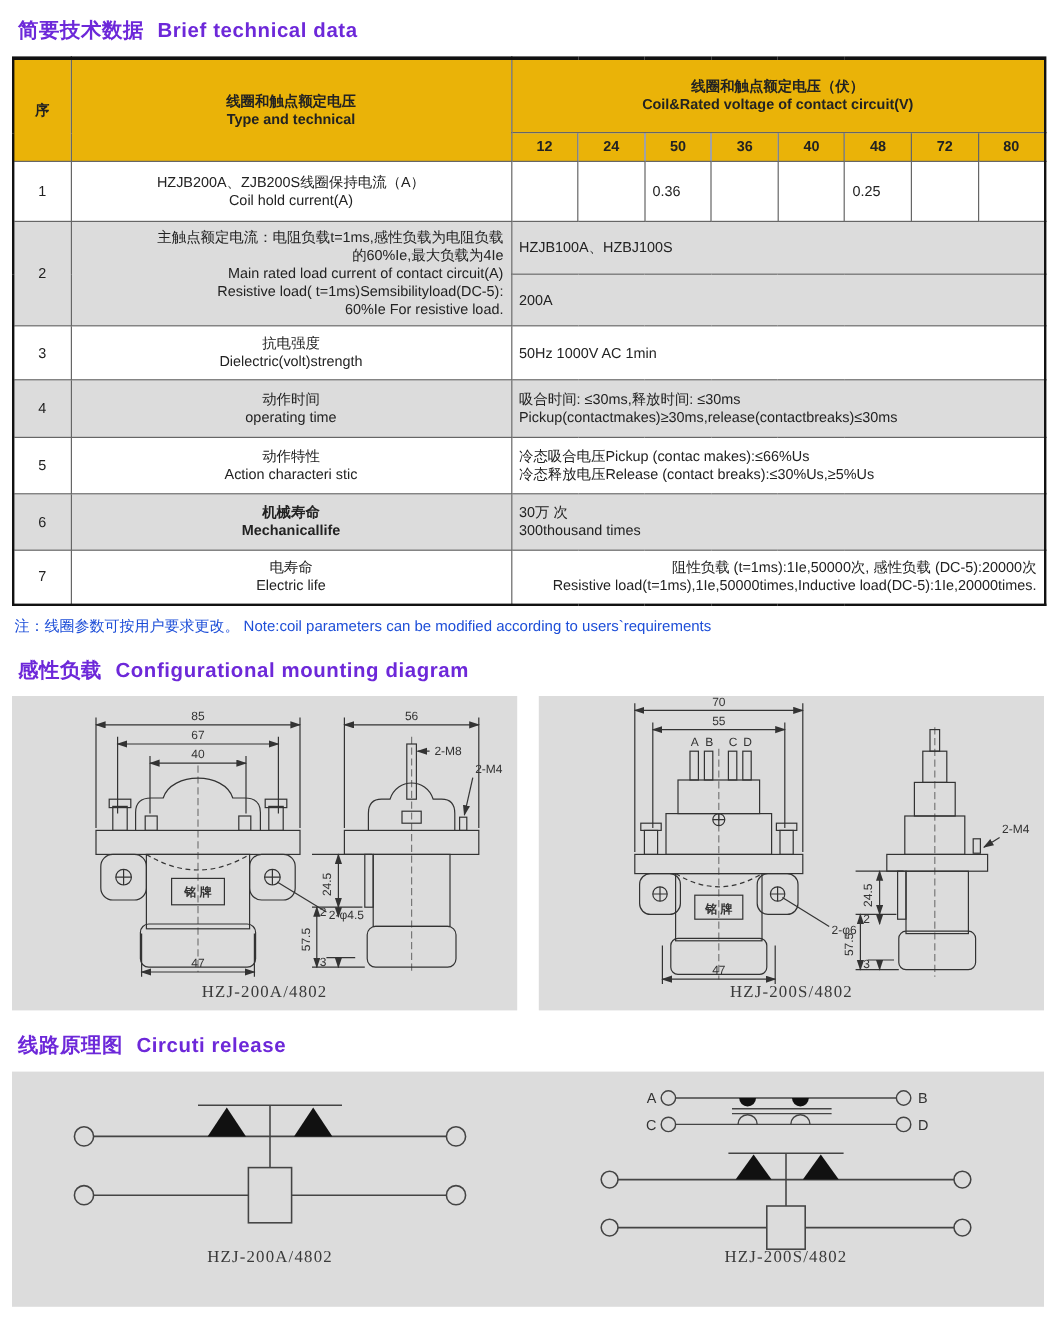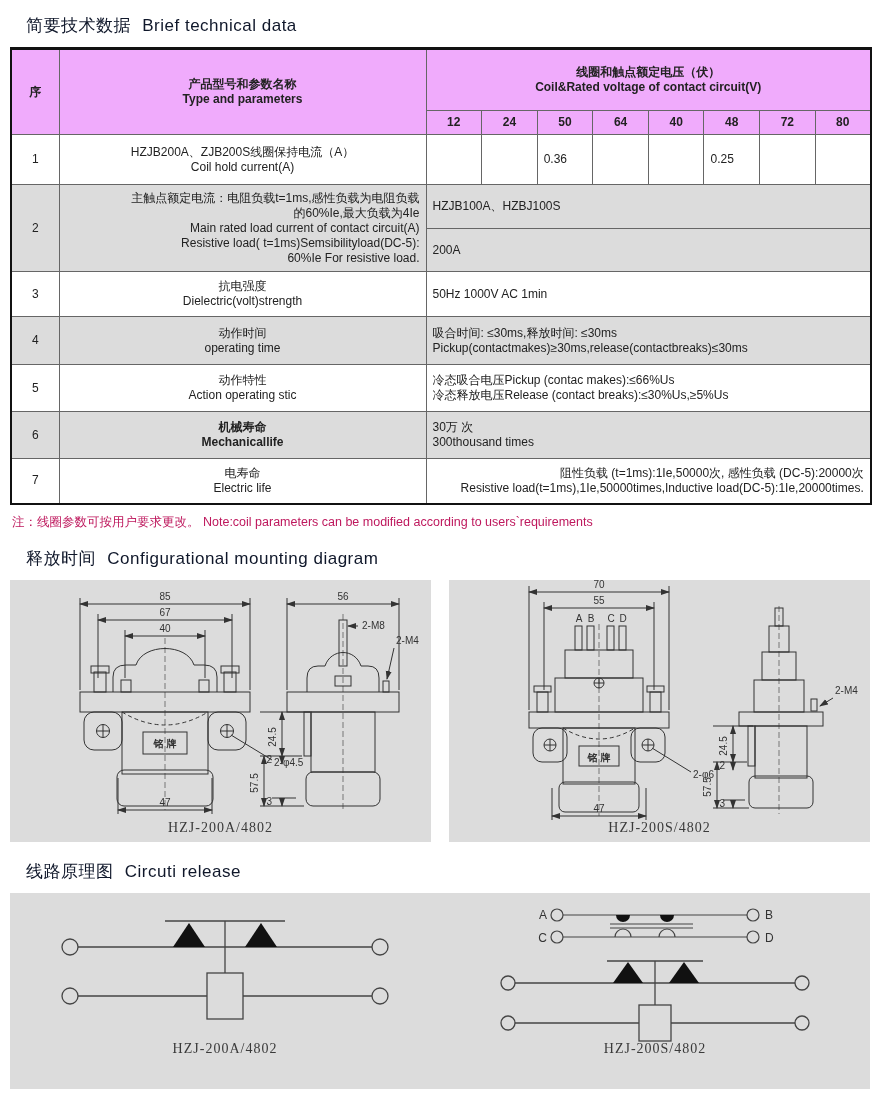--- a/index.html
+++ b/index.html
@@ -2,39 +2,39 @@
 <html><head>
 <meta charset="utf-8">
 <style>
   html,body{margin:0;padding:0;background:#fff;}
   body{
     width:880px;height:1116px;box-sizing:border-box;
     padding:8px 10px 0 10px;
     font-family:"Liberation Sans",sans-serif;color:#222;
     position:relative;overflow:hidden;
   }
-  .sec-title{margin:6px 0 10px 16px;font-size:17px;font-weight:normal;color:#0f172a;letter-spacing:.5px;}
+  .sec-title{margin:6px 0 10px 5px;font-size:17px;font-weight:bold;color:#6d28d9;letter-spacing:.5px;}
   .sec-title .en{margin-left:6px;}
 
   
   table.tech{border-collapse:collapse;width:860px;table-layout:fixed;}
   table.tech th,table.tech td{
     border:1px solid #666;font-size:12px;line-height:1.25;color:#222;
     padding:2px 6px;vertical-align:middle;overflow:hidden;
   }
   table.tech{border:2px solid #111;border-top:3px solid #111;border-bottom:2px solid #111;}
-  .hdr{background:#f0abfc;}
+  .hdr{background:#eab308;}
   .row-gray{background:#dcdcdc;}
   .row-white{background:#ffffff;}
   .c{text-align:center;}
   .l{text-align:left;}
   .small{font-size:11.5px;text-align:right;}
   td.vcell{text-align:left;}
   .bold{font-weight:bold;margin-top:48px;}
-  .note{font-size:12.5px;margin:9px 0 14px 2px;color:#be185d;}
+  .note{font-size:12.5px;margin:9px 0 14px 2px;color:#1d4ed8;}
 
   
   .panel-row{display:flex;gap:18px;}
   .panel{background:#dcdcdc;position:relative;}
   .mount-panel{width:421px;height:262px;}
   .circuit-panel{width:860px;height:196px;display:flex;}
   .circuit-half{flex:1;display:flex;flex-direction:column;align-items:center;justify-content:flex-start;padding-top:10px;}
   .drawing-label{
     text-align:center;font-size:14px;color:#3a3a3a;letter-spacing:1px;
     margin-top:-2px;font-family:Liberation Serif, serif;
@@ -56,33 +56,33 @@
 <table class="tech">
   <colgroup>
     <col style="width:48px">
       <col style="width:367px">
     <col span="8" style="width:55.6px">
   </colgroup>
   <thead>
     <tr style="height:62px">
       <th rowspan="2" class="hdr c">序</th>
       <th rowspan="2" class="hdr c">
-        <div>产品型号和参数名称</div>
-        <div>Type and parameters</div>
+        <div>线圈和触点额定电压</div>
+        <div>Type and technical</div>
       </th>
       <th colspan="8" class="hdr c">
         <div>线圈和触点额定电压（伏）</div>
         <div>Coil&amp;Rated voltage of contact circuit(V)</div>
       </th>
     </tr>
     <tr style="height:24px">
       <th class="hdr c">12</th>
       <th class="hdr c">24</th>
       <th class="hdr c">50</th>
-      <th class="hdr c">64</th>
+      <th class="hdr c">36</th>
       <th class="hdr c">40</th>
       <th class="hdr c">48</th>
       <th class="hdr c">72</th>
       <th class="hdr c">80</th>
     </tr>
   </thead>
   <tbody>
 
     <tr class="row-white" style="height:50px">
       <td class="c">1</td>
@@ -133,21 +133,21 @@
       <td colspan="8" class="l">
         <div>吸合时间: ≤30ms,释放时间: ≤30ms</div>
         <div>Pickup(contactmakes)≥30ms,release(contactbreaks)≤30ms</div>
       </td>
     </tr>
 
     <tr class="row-white" style="height:47px">
       <td class="c">5</td>
       <td class="c">
         <div>动作特性</div>
-        <div>Action operating stic</div>
+        <div>Action characteri stic</div>
       </td>
       <td colspan="8" class="l">
         <div>冷态吸合电压Pickup (contac makes):≤66%Us</div>
         <div>冷态释放电压Release (contact breaks):≤30%Us,≥5%Us</div>
       </td>
     </tr>
 
     <tr class="row-gray" style="height:47px">
       <td class="c">6</td>
       <td class="c bold">
@@ -170,21 +170,21 @@
         <div>阻性负载 (t=1ms):1Ie,50000次, 感性负载 (DC-5):20000次</div>
         <div>Resistive load(t=1ms),1Ie,50000times,Inductive load(DC-5):1Ie,20000times.</div>
       </td>
     </tr>
   </tbody>
 </table>
 
 <p class="note">注：线圈参数可按用户要求更改。 Note:coil parameters can be modified according to users`requirements</p>
 
 <h2 class="sec-title" style="margin-top:16px;">
-  <span>释放时间</span>
+  <span>感性负载</span>
   <span class="en">Configurational mounting diagram</span>
 </h2>
 
 <div class="panel-row">
 
   <div class="panel mount-panel">
     <svg width="421" height="236" viewBox="0 0 421 236">
       <defs>
         <marker id="arrA" markerWidth="9" markerHeight="8" refX="8" refY="3" orient="auto-start-reverse" markerUnits="userSpaceOnUse">
           <path d="M0,0 L9,3 L0,6 Z" fill="#333"></path>

